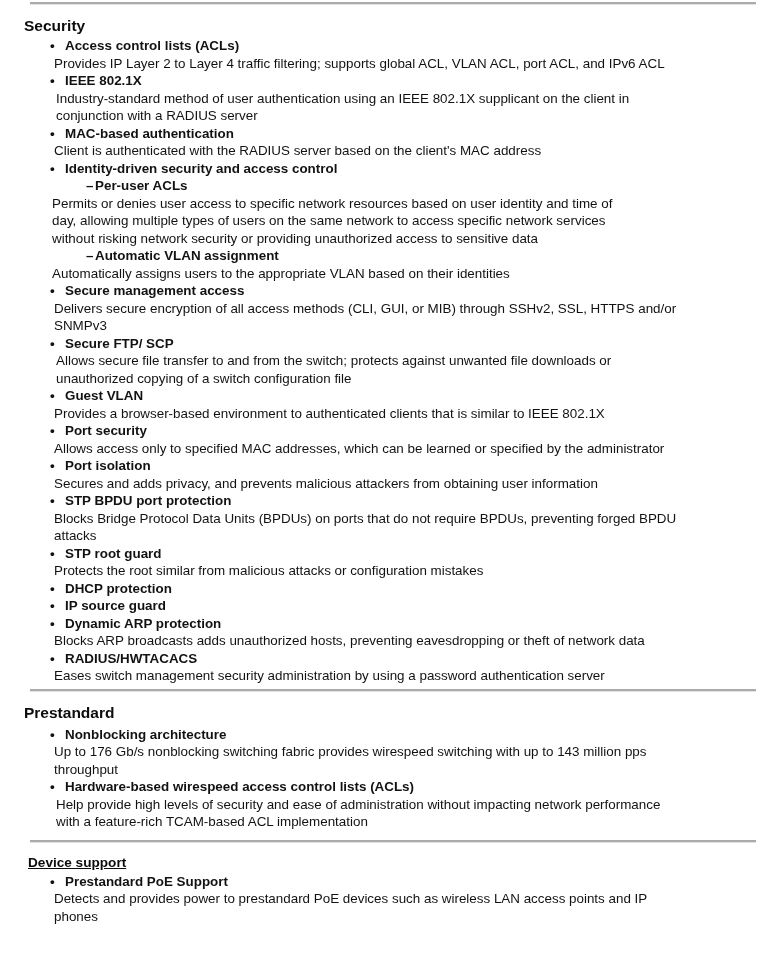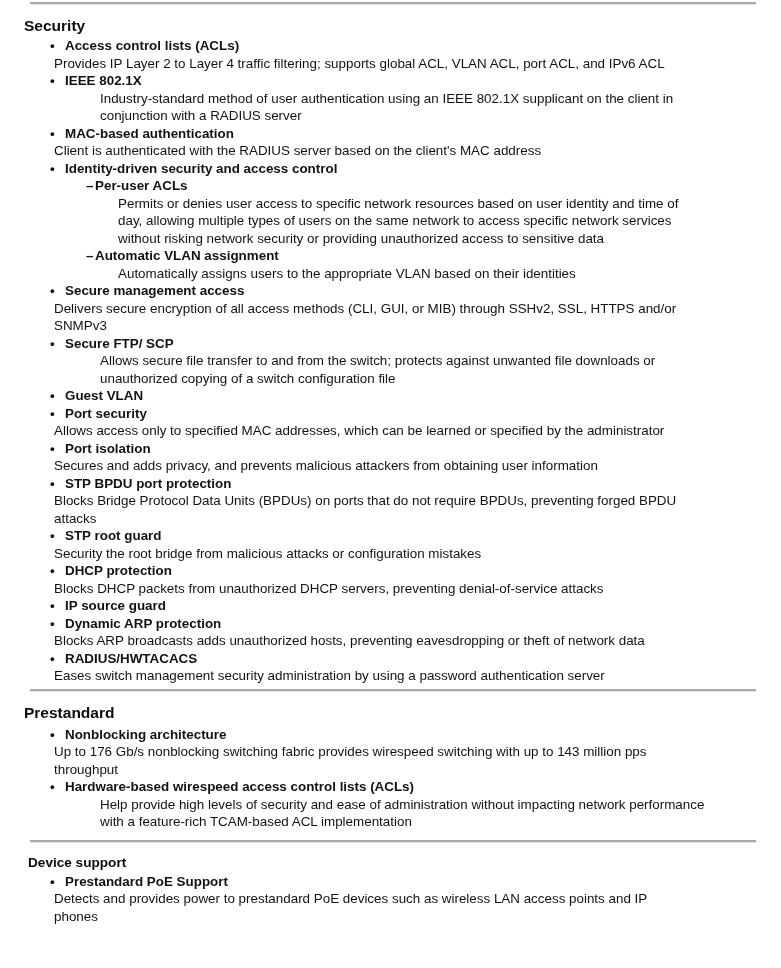--- a/index.html
+++ b/index.html
@@ -35,55 +35,56 @@
     font-weight: bold;
     color: #0c0c0c;
     margin: 11px 0 2px 24px;
   }
   .heading-small {
     font-size: 13.6px;
     line-height: 17px;
     font-weight: bold;
     color: #0c0c0c;
     margin: 11px 0 2px 28px;
+    text-decoration: underline;
   }
   section.sec-1 .heading-large { margin-bottom: 4px; }
 
   .items { margin-right: 14px; }
 
   .title-row {
     position: relative;
     padding-left: 65px;
     font-weight: bold;
   }
   .bullet {
     position: absolute;
     left: 50px;
     top: 0;
     font-weight: bold;
   }
   .desc {
     padding-left: 54px;
     white-space: pre-line;
   }
-  .desc.extra { padding-left: 100px; }
+  .desc.extra { padding-left: 56px; }
 
   .sub-title-row {
     position: relative;
     padding-left: 95px;
     font-weight: bold;
   }
   .dash {
     position: absolute;
     left: 86px;
     top: 0;
     font-weight: bold;
   }
   .sub-desc {
-    padding-left: 118px;
+    padding-left: 52px;
     white-space: pre-line;
   }
 </style>
 </head>
 <body>
 
 <main>
     <section class="sec-0">
       <div class="rule"></div>
       <div class="heading-large">Security</div>
@@ -115,41 +116,41 @@
           <div class="desc">Delivers secure encryption of all access methods (CLI, GUI, or MIB) through SSHv2, SSL, HTTPS and/or
 SNMPv3</div>
         </div>
         <div class="feature-item">
           <div class="title-row"><span class="bullet">•</span><span class="feature-title">Secure FTP/ SCP</span></div>
           <div class="desc extra">Allows secure file transfer to and from the switch; protects against unwanted file downloads or
 unauthorized copying of a switch configuration file</div>
         </div>
         <div class="feature-item">
           <div class="title-row"><span class="bullet">•</span><span class="feature-title">Guest VLAN</span></div>
+          <div class="desc">Provides a browser-based environment to authenticated clients that is similar to IEEE 802.1X</div>
         </div>
         <div class="feature-item">
           <div class="title-row"><span class="bullet">•</span><span class="feature-title">Port security</span></div>
           <div class="desc">Allows access only to specified MAC addresses, which can be learned or specified by the administrator</div>
         </div>
         <div class="feature-item">
           <div class="title-row"><span class="bullet">•</span><span class="feature-title">Port isolation</span></div>
           <div class="desc">Secures and adds privacy, and prevents malicious attackers from obtaining user information</div>
         </div>
         <div class="feature-item">
           <div class="title-row"><span class="bullet">•</span><span class="feature-title">STP BPDU port protection</span></div>
           <div class="desc">Blocks Bridge Protocol Data Units (BPDUs) on ports that do not require BPDUs, preventing forged BPDU
 attacks</div>
         </div>
         <div class="feature-item">
           <div class="title-row"><span class="bullet">•</span><span class="feature-title">STP root guard</span></div>
-          <div class="desc">Security the root bridge from malicious attacks or configuration mistakes</div>
+          <div class="desc">Protects the root similar from malicious attacks or configuration mistakes</div>
         </div>
         <div class="feature-item">
           <div class="title-row"><span class="bullet">•</span><span class="feature-title">DHCP protection</span></div>
-          <div class="desc">Blocks DHCP packets from unauthorized DHCP servers, preventing denial-of-service attacks</div>
         </div>
         <div class="feature-item">
           <div class="title-row"><span class="bullet">•</span><span class="feature-title">IP source guard</span></div>
         </div>
         <div class="feature-item">
           <div class="title-row"><span class="bullet">•</span><span class="feature-title">Dynamic ARP protection</span></div>
           <div class="desc">Blocks ARP broadcasts adds unauthorized hosts, preventing eavesdropping or theft of network data</div>
         </div>
         <div class="feature-item">
           <div class="title-row"><span class="bullet">•</span><span class="feature-title">RADIUS/HWTACACS</span></div>

